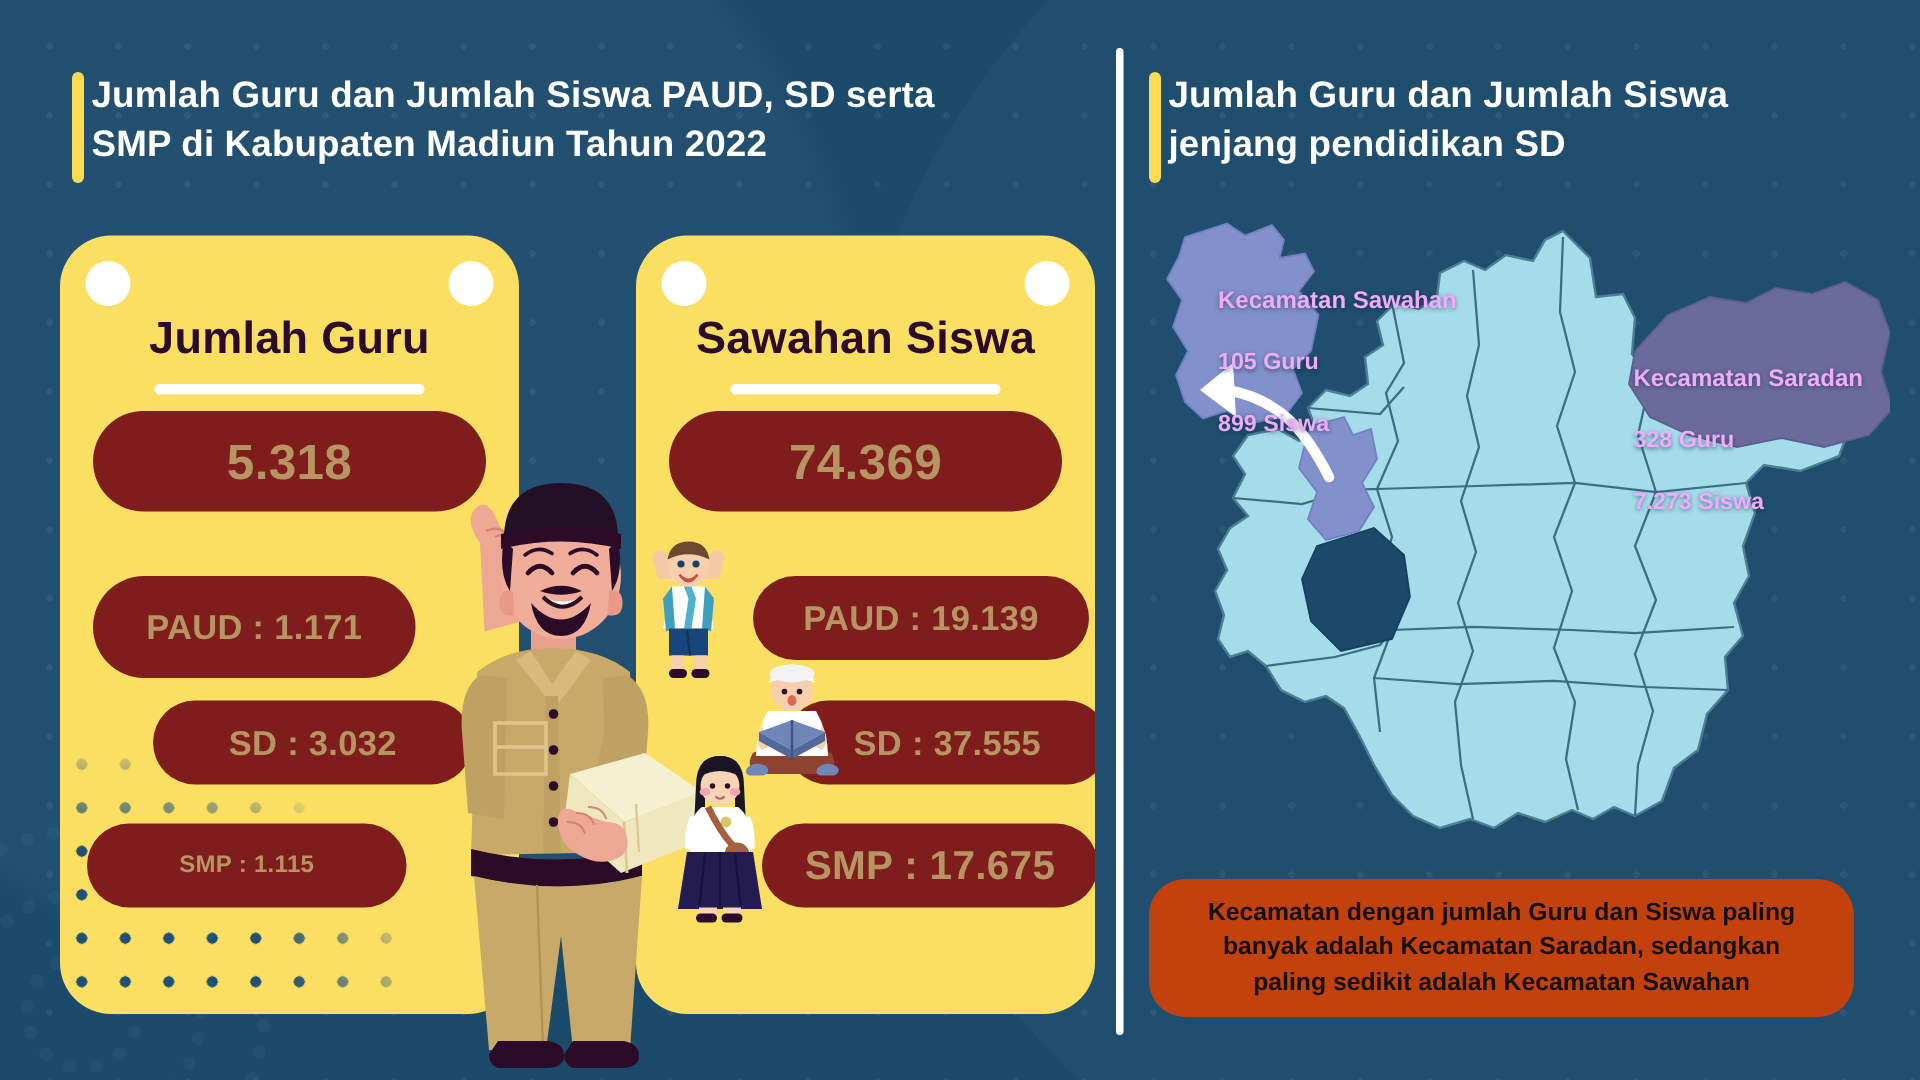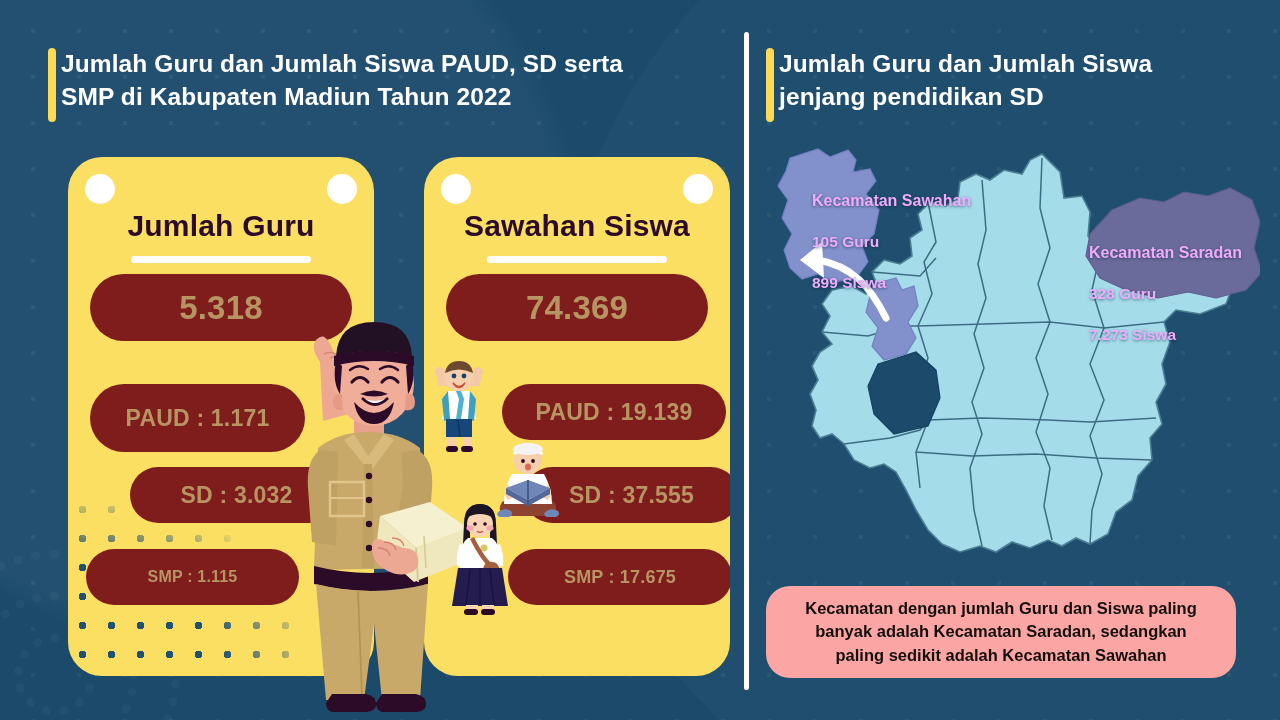--- a/index.html
+++ b/index.html
@@ -63,21 +63,21 @@
   .divider{
     position:absolute; left:744px; top:32px;
     width:5px; height:658px; background:#ffffff; border-radius:3px;
   }
 
   
   .card{
     position:absolute; top:157px; height:519px;
     background:#fbdf63; border-radius:34px; overflow:hidden;
   }
-  #card-guru{ left:68px; width:306px; }
+  #card-guru{ left:40px; width:306px; }
   #card-siswa{ left:424px; width:306px; }
 
   .card .dotfield{
     position:absolute; left:0; bottom:0; width:230px; height:210px;
     background-image:radial-gradient(circle, #1f5076 3.6px, transparent 3.8px);
     background-size:29px 29px;
     -webkit-mask-image:radial-gradient(ellipse 150% 125% at 4% 100%, #000 0 42%, transparent 72%);
     mask-image:radial-gradient(ellipse 150% 125% at 4% 100%, #000 0 42%, transparent 72%);
     pointer-events:none;
   }
@@ -104,21 +104,21 @@
     white-space:nowrap;
   }
   .pill.total{ left:22px; right:22px; top:117px; height:67px; font-size:33px; }
 
   #card-guru .pill.r1{ left:22px;  width:215px; top:227px; height:68px; font-size:23px; }
   #card-guru .pill.r2{ left:62px;  width:213px; top:310px; height:56px; font-size:23px; }
   #card-guru .pill.r3{ left:18px;  width:213px; top:392px; height:56px; font-size:16px; }
 
   #card-siswa .pill.r1{ left:78px; width:224px; top:227px; height:56px; font-size:23px; }
   #card-siswa .pill.r2{ left:100px;width:215px; top:310px; height:56px; font-size:23px; }
-  #card-siswa .pill.r3{ left:84px; width:224px; top:392px; height:56px; font-size:18px; }
+  #card-siswa .pill.r3{ left:84px; width:224px; top:392px; height:56px; font-size:27px; }
 
   
   .illus{ position:absolute; pointer-events:none; }
   #teacher{ left:258px; top:298px; width:215px; height:422px; z-index:6; }
   #student-boy{ left:426px; top:356px; width:66px; height:98px; z-index:7; }
   #student-sit{ left:490px; top:440px; width:76px; height:82px; z-index:7; }
   #student-girl{ left:448px; top:500px; width:64px; height:118px; z-index:7; }
 
   
   #map{ position:absolute; left:760px; top:138px; width:500px; height:442px; }
@@ -127,21 +127,21 @@
     position:absolute; color:#f0abfc; font-weight:bold; line-height:1.32;
     text-shadow:0 1px 3px rgba(10,35,55,.55); white-space:pre-line;
   }
   #label-sawahan{ left:812px; top:170px; font-size:15.5px; }
   #label-saradan{ left:1076px; top:222px; font-size:15.5px;margin-left:13px; }
   .map-label .name{ font-size:16px; display:block; }
 
   
   #note{
     position:absolute; left:766px; top:586px; width:470px; height:92px;
-    background:#fca5a5; border-radius:24px;
+    background:#c2410c; border-radius:24px;
     display:flex; align-items:center; justify-content:center; text-align:center;
     padding:0 16px;
   }
   #note p{
     color:#14100c; font-size:16.5px; font-weight:bold; line-height:1.42;
     white-space:pre-line;
   }
 </style>
 </head>
 <body>

